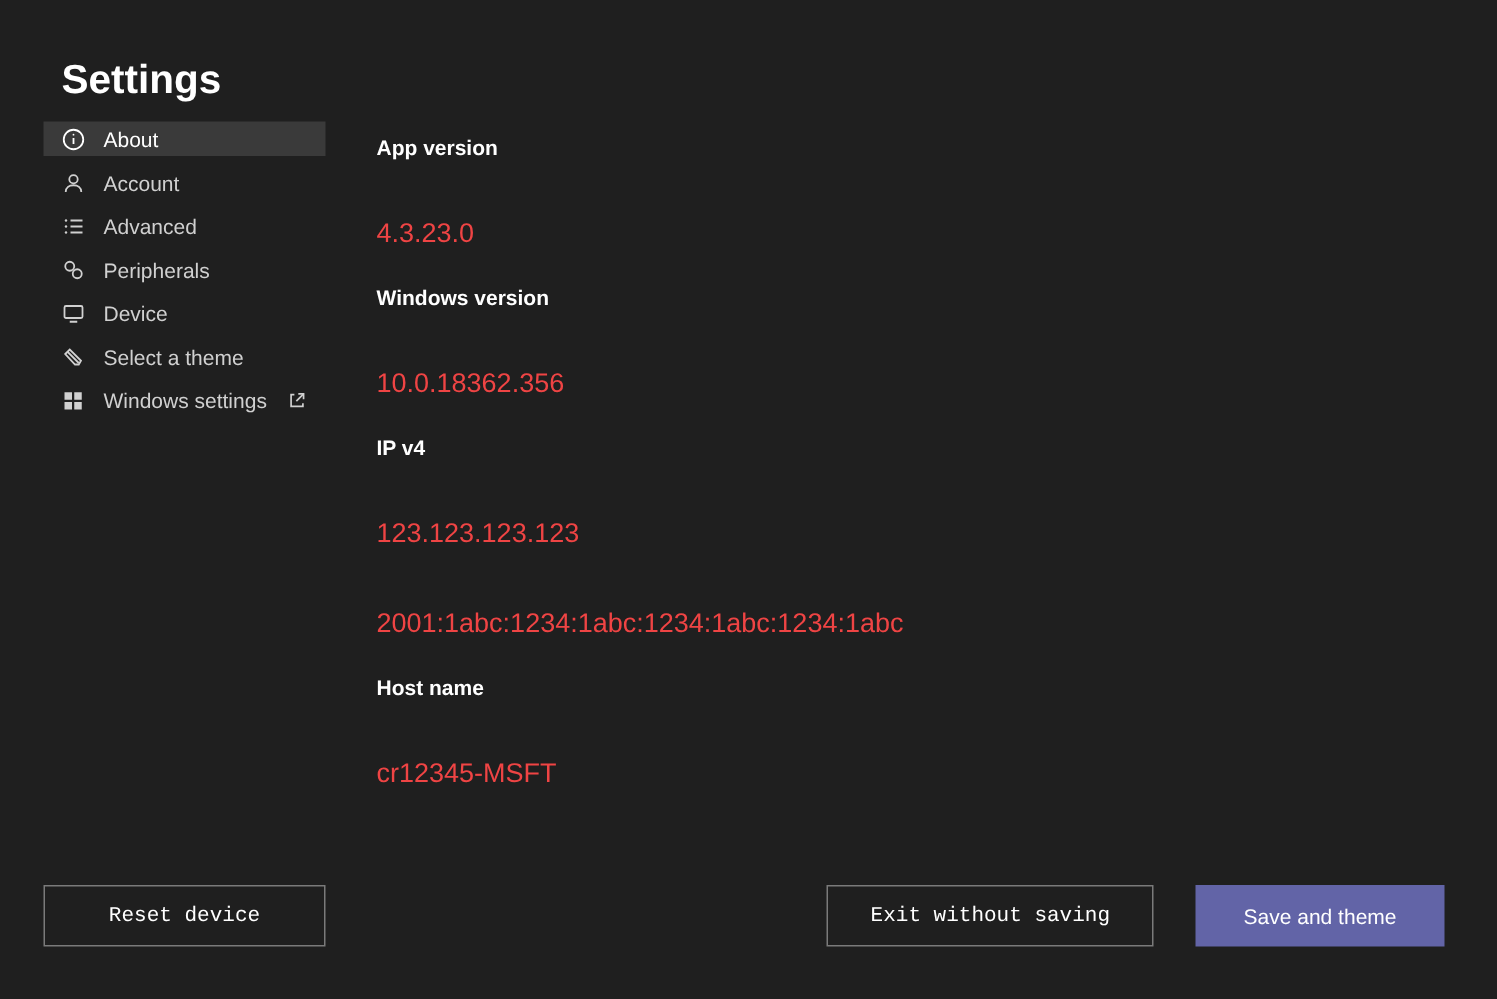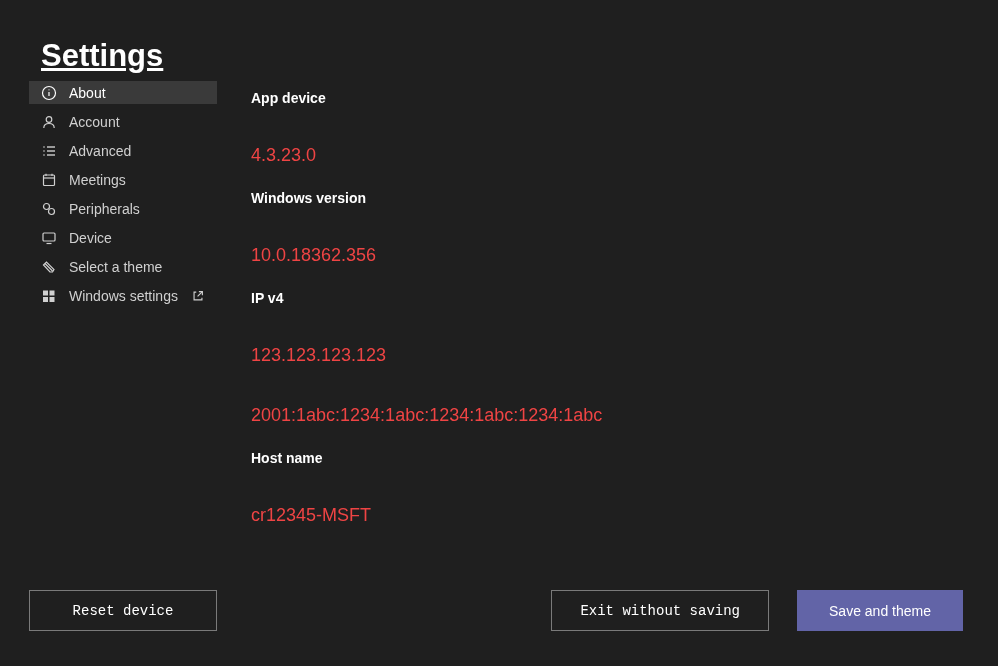--- a/index.html
+++ b/index.html
@@ -13,23 +13,22 @@
       background: #1f1f1f;
       color: #ffffff;
       font-family: "Segoe UI", -apple-system, sans-serif;
       position: relative;
       overflow: hidden;
     }
     .page-title {
       position: absolute;
       top: 38px;
       left: 41px;
-      font-size: 31px;
+      font-size: 27px;
       font-weight: 700;
-      text-decoration: underline;
     }
     .sidebar {
       position: absolute;
       top: 81px;
       left: 29px;
       width: 188px;
     }
     .sidebar-item {
       display: flex;
       align-items: center;
@@ -163,31 +162,20 @@
         <circle cx="3" cy="8" r="0.8" fill="currentColor" stroke="none"></circle>
         <circle cx="3" cy="12" r="0.8" fill="currentColor" stroke="none"></circle>
         <line x1="6" y1="4" x2="14" y2="4"></line>
         <line x1="6" y1="8" x2="14" y2="8"></line>
         <line x1="6" y1="12" x2="14" y2="12"></line>
       </svg>
     </span>
     <span class="label">Advanced</span>
   </div>
 
-  <div class="sidebar-item">
-    <span class="icon">
-      <svg viewBox="0 0 16 16" width="16" height="16" stroke-width="1.2">
-        <rect x="2.5" y="3" width="11" height="10.5" rx="1"></rect>
-        <line x1="2.5" y1="6" x2="13.5" y2="6"></line>
-        <line x1="5" y1="1.8" x2="5" y2="4"></line>
-        <line x1="11" y1="1.8" x2="11" y2="4"></line>
-      </svg>
-    </span>
-    <span class="label">Meetings</span>
-  </div>
 
   <div class="sidebar-item">
     <span class="icon">
       <svg viewBox="0 0 16 16" width="16" height="16" stroke-width="1.2">
         <circle cx="5.5" cy="5.5" r="3"></circle>
         <circle cx="10.5" cy="10.5" r="3"></circle>
       </svg>
     </span>
     <span class="label">Peripherals</span>
   </div>
@@ -227,21 +215,21 @@
         <path d="M6 3.5 H3.5 V12.5 H12.5 V10"></path>
         <path d="M9 3 H13 V7"></path>
         <line x1="13" y1="3" x2="7.5" y2="8.5"></line>
       </svg>
     </span>
   </div>
 </nav>
 
 <div class="content">
   <div class="field">
-    <div class="field-label">App device</div>
+    <div class="field-label">App version</div>
     <div class="field-value">4.3.23.0</div>
   </div>
   <div class="field">
     <div class="field-label">Windows version</div>
     <div class="field-value">10.0.18362.356</div>
   </div>
   <div class="field">
     <div class="field-label">IP v4</div>
     <div class="field-value">123.123.123.123</div>
   </div>

